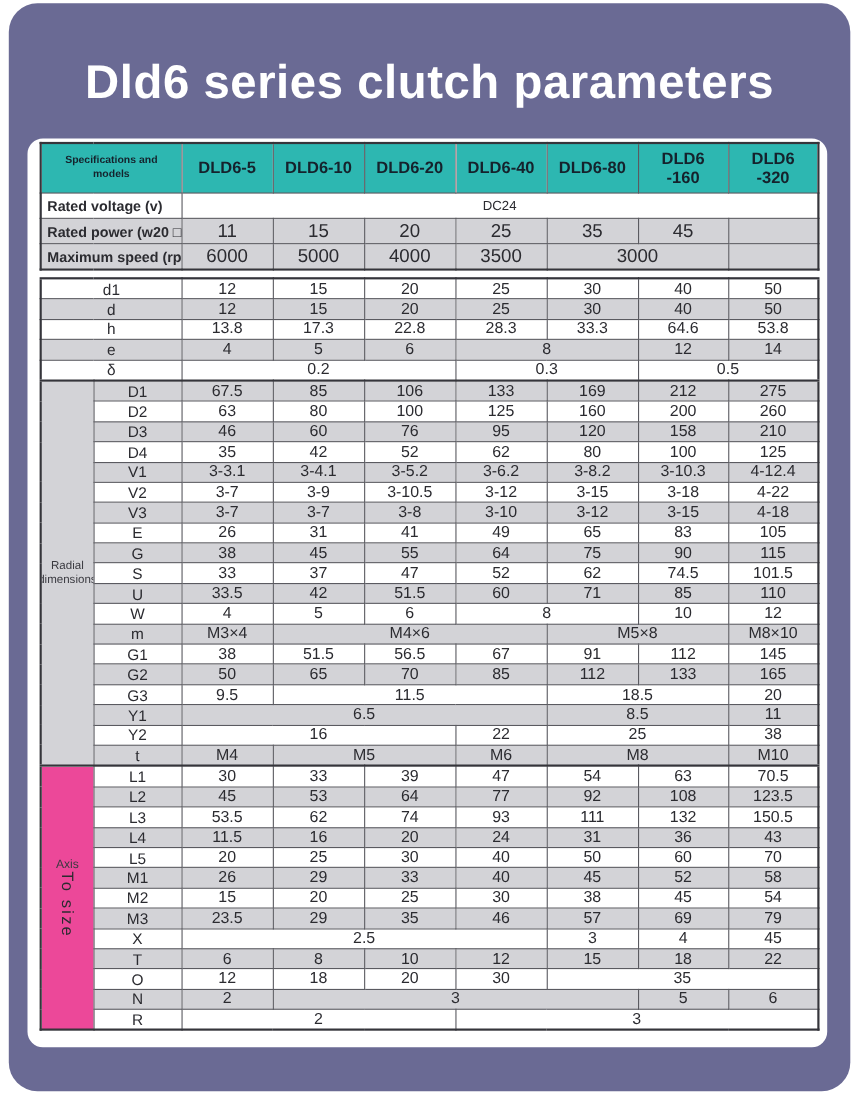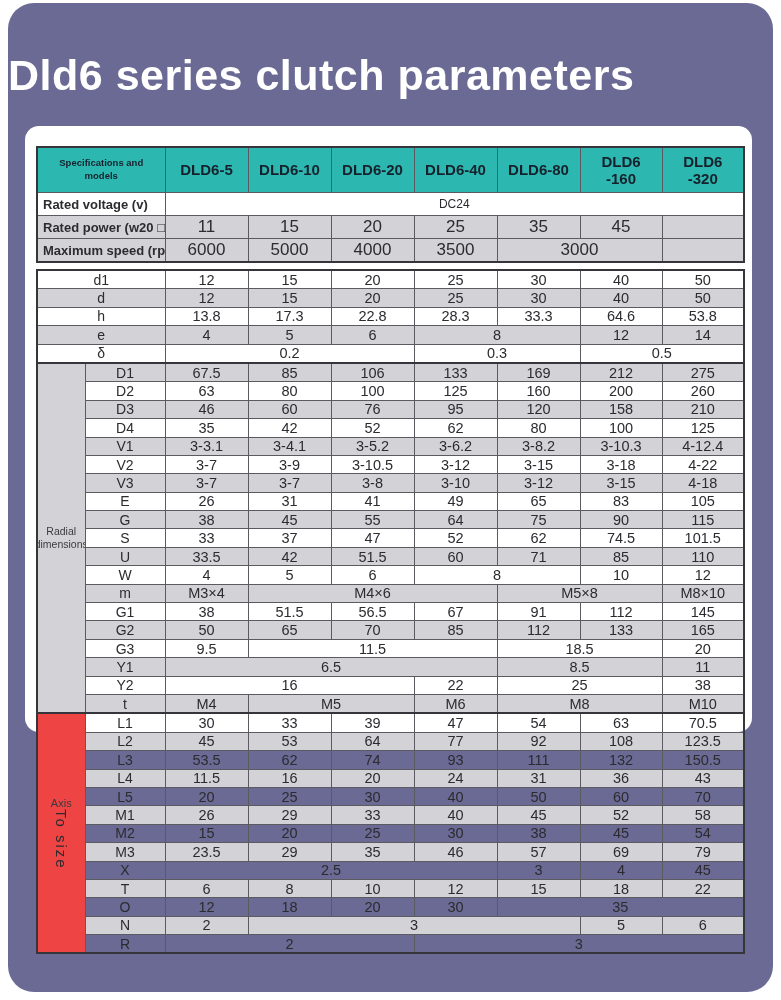--- a/index.html
+++ b/index.html
@@ -1,32 +1,32 @@
 <!DOCTYPE html>
 <html><head>
 <meta charset="utf-8">
 <style>
   html,body{margin:0;padding:0;background:#ffffff;}
   body{width:781px;height:1000px;position:relative;font-family:"Liberation Sans",sans-serif;}
   .panel{position:absolute;left:8px;top:3px;width:765px;height:989px;background:#6a6a94;border-radius:26px;}
-  .title{color:#ffffff;font-size:43px;font-weight:bold;margin:0;padding-top:48px;letter-spacing:.5px;}
-  .card{position:absolute;left:17px;top:123px;width:727px;height:606px;background:#ffffff;border-radius:14px;box-sizing:border-box;padding:20px 0 0 11px;}
+  .title{color:#ffffff;font-size:43px;font-weight:bold;text-align:center;margin:0;padding-top:48px;letter-spacing:.5px;}
+  .card{position:absolute;left:17px;top:123px;width:727px;height:826px;background:#ffffff;border-radius:14px;box-sizing:border-box;padding:3px 0 0 11px;}
   table{border-collapse:collapse;table-layout:fixed;width:708px;border:2px solid #35353b;}
   th,td{border:1px solid #5a5a60;text-align:center;vertical-align:middle;color:#2b2b30;overflow:hidden;white-space:nowrap;padding:0;}
   thead th{background:#2db7b1;color:#15222c;font-weight:bold;font-size:15px;height:44px;white-space:pre-line;line-height:1.15;}
   th.spec{font-size:9.5px;line-height:1.35;font-weight:bold;}
   .t-ratings{margin-bottom:6px;}
   .t-ratings td{height:22px;font-size:17px;margin-top:44px;}
   .t-ratings td.label{font-size:13px;font-weight:bold;text-align:left;padding-left:5px;}
   .t-ratings tr.big td.value{font-size:12px;}
   .t-dims td{height:17.4px;font-size:14.5px;}
   .t-dims td.label{font-size:14px;}
   tbody.section{border-top:2px solid #35353b;}
   tr.shade td{background:#d3d3d7;}
-  td.group{background:#ef4444;}
+  td.group{background:#ec4899;}
   .group-inner{display:flex;flex-direction:column;align-items:center;justify-content:center;text-align:center;}
   .group-radial{font-size:10.5px;line-height:1.3;white-space:pre-line;color:#3a3a40;}
   .axis-sub{font-size:11px;color:#3a3a40;display:block;}
   .tosize{writing-mode:vertical-rl;font-size:15px;letter-spacing:2px;color:#2b2b30;}
 </style>
 </head>
 <body>
 
 <div class="panel">
   <h1 class="title">Dld6 series clutch parameters</h1>

